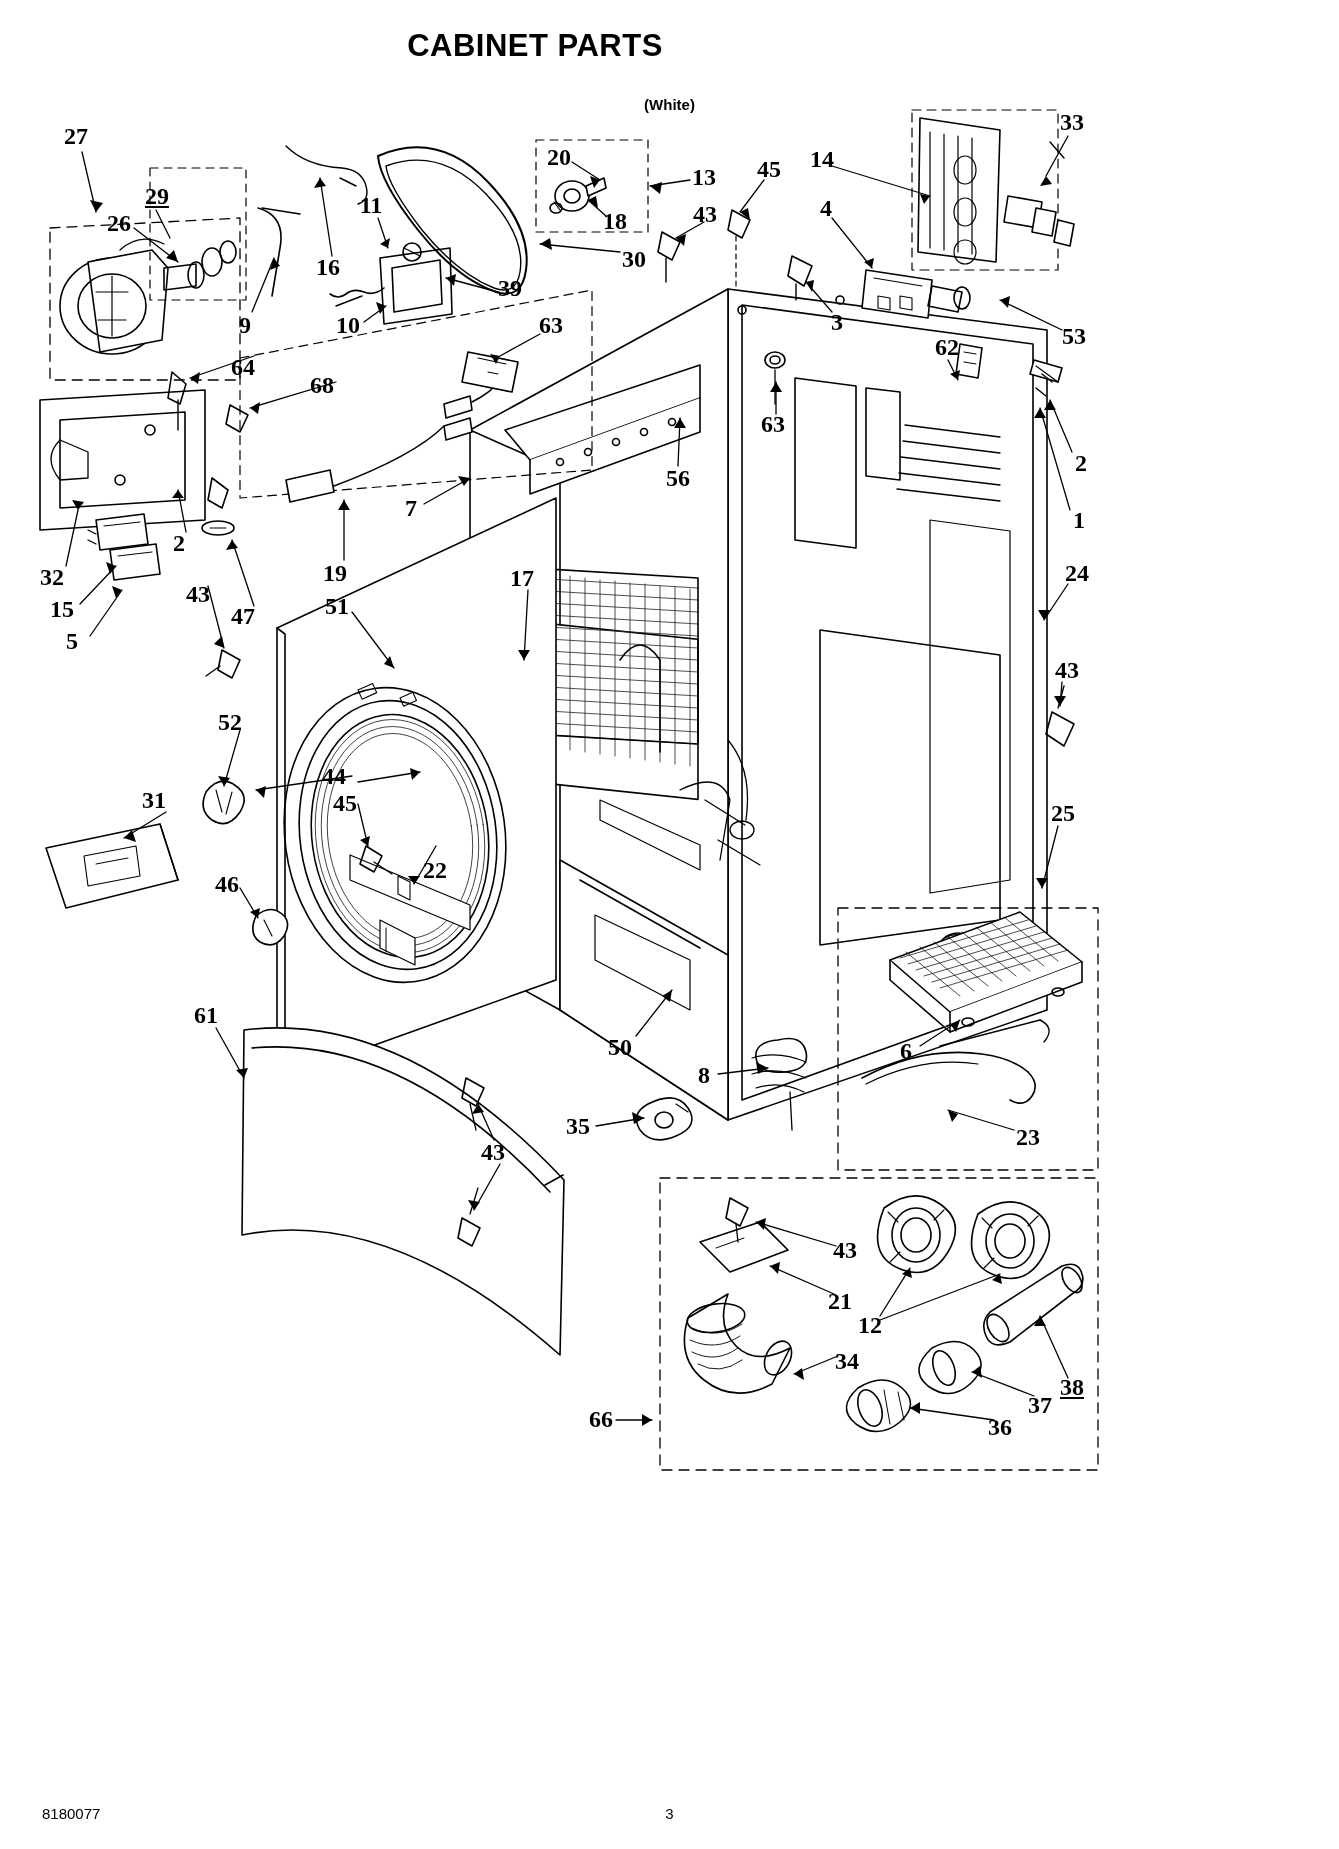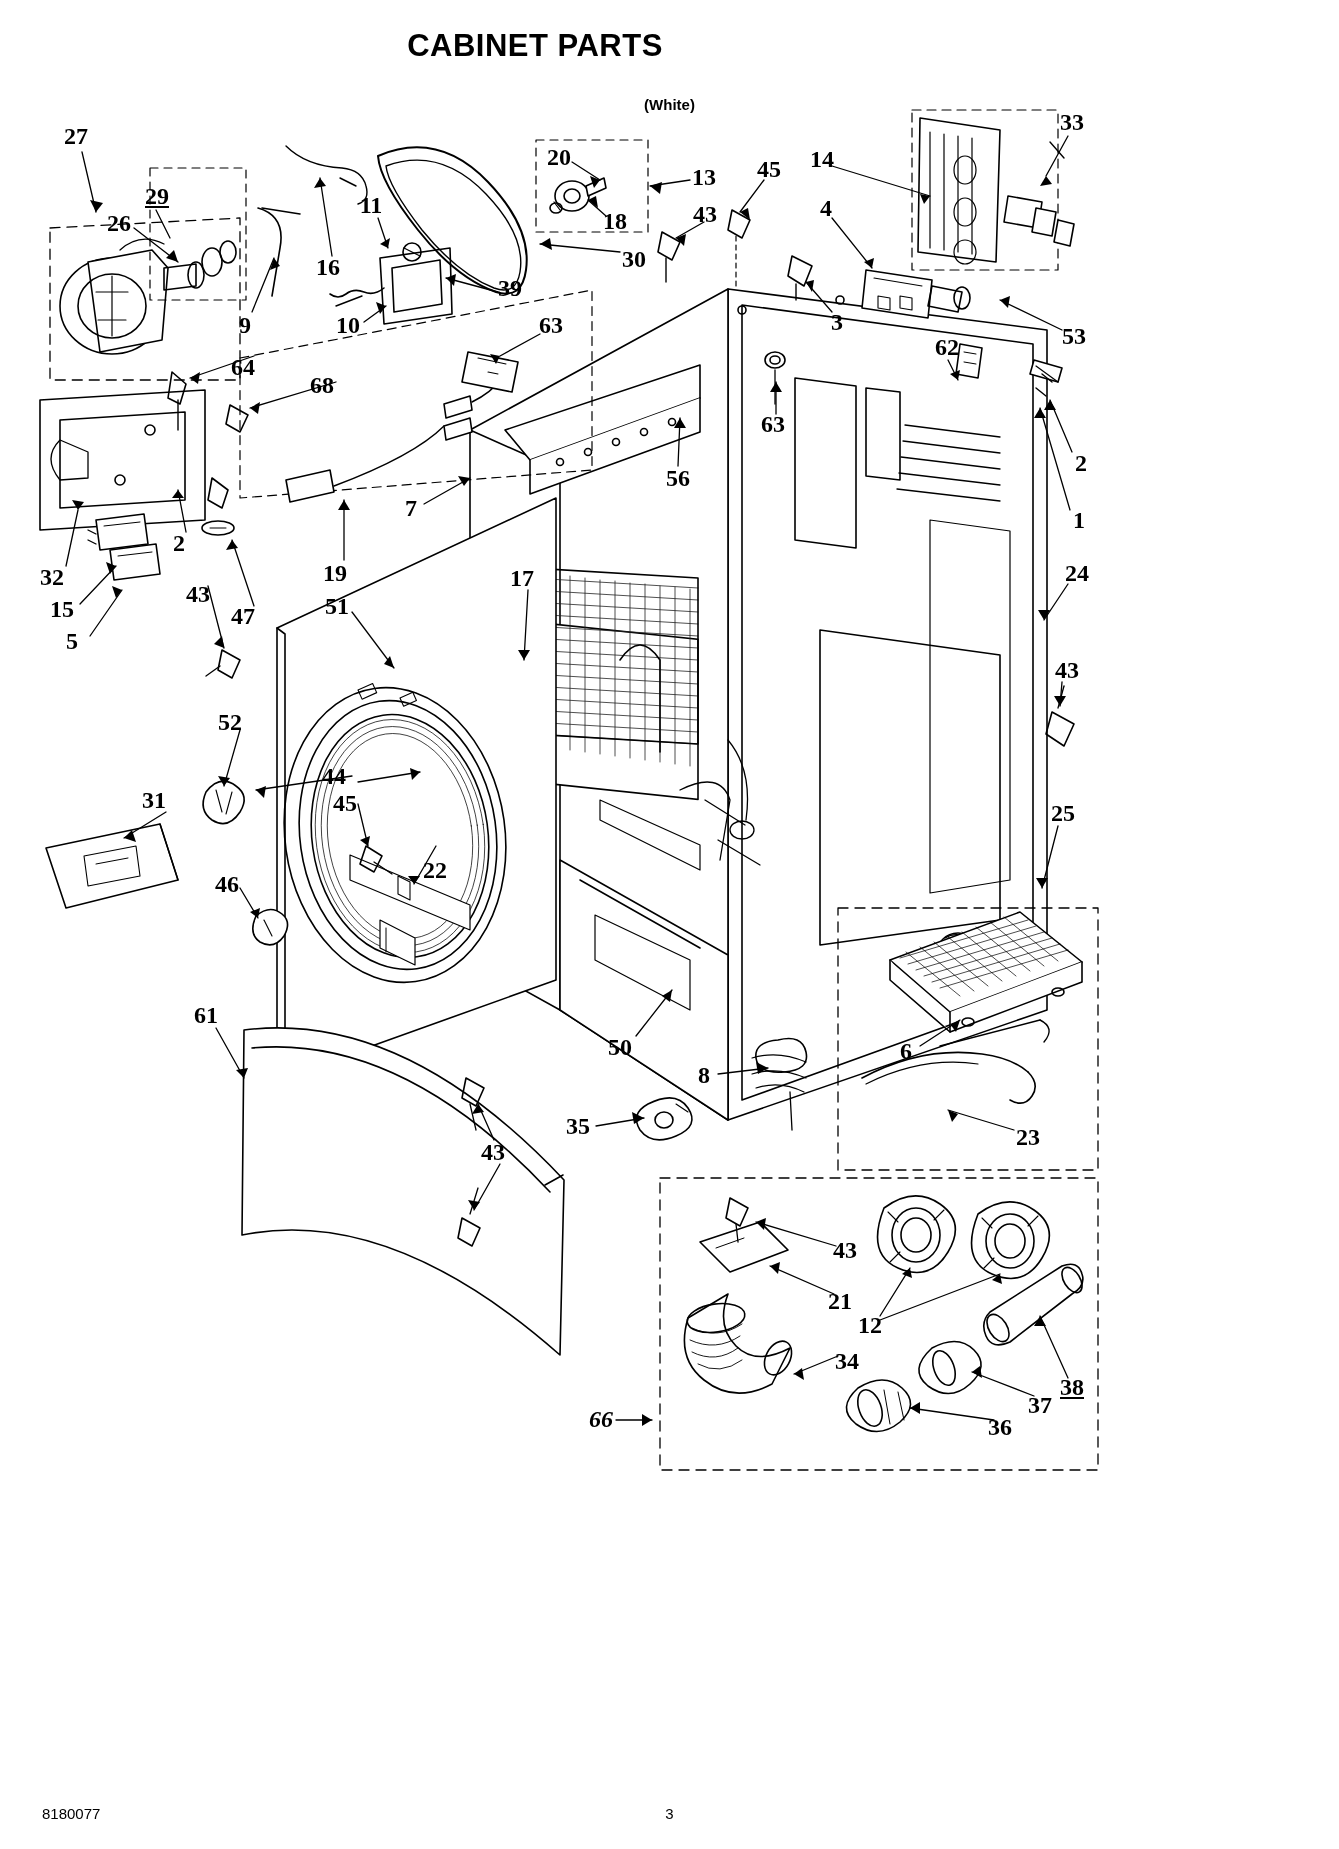--- a/index.html
+++ b/index.html
@@ -582,18 +582,18 @@
       <div class="callout" style="left: 1063px; top: 813px;">25</div>
       <div class="callout" style="left: 906px; top: 1051px;">6</div>
       <div class="callout" style="left: 1028px; top: 1137px;">23</div>
       <div class="callout" style="left: 845px; top: 1250px;">43</div>
       <div class="callout" style="left: 840px; top: 1301px;">21</div>
       <div class="callout" style="left: 870px; top: 1325px;">12</div>
       <div class="callout" style="left: 847px; top: 1361px;">34</div>
       <div class="callout" style="left: 1072px; top: 1387px; text-decoration: underline;">38</div>
       <div class="callout" style="left: 1040px; top: 1405px;">37</div>
       <div class="callout" style="left: 1000px; top: 1427px;">36</div>
-      <div class="callout" style="left: 601px; top: 1419px; font-style: italic;">66</div>
+      <div class="callout" style="left: 601px; top: 1419px;">66</div>
     </div>
 
   <div id="footer-left">8180077</div>
   <div id="footer-center">3</div>
 </div>
 
 </body></html>

